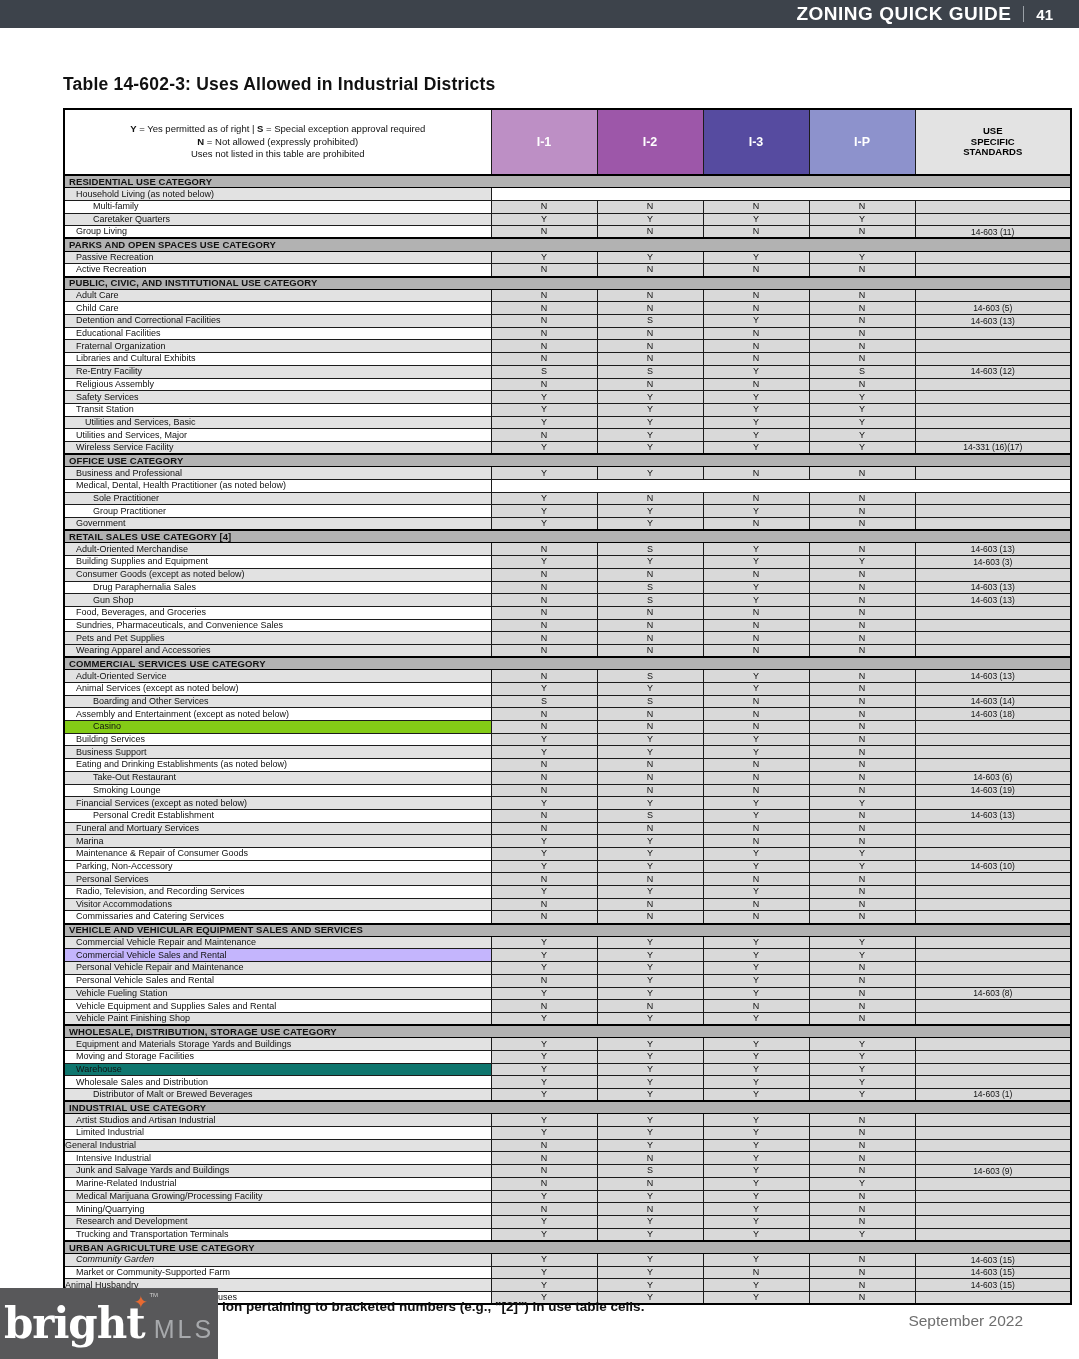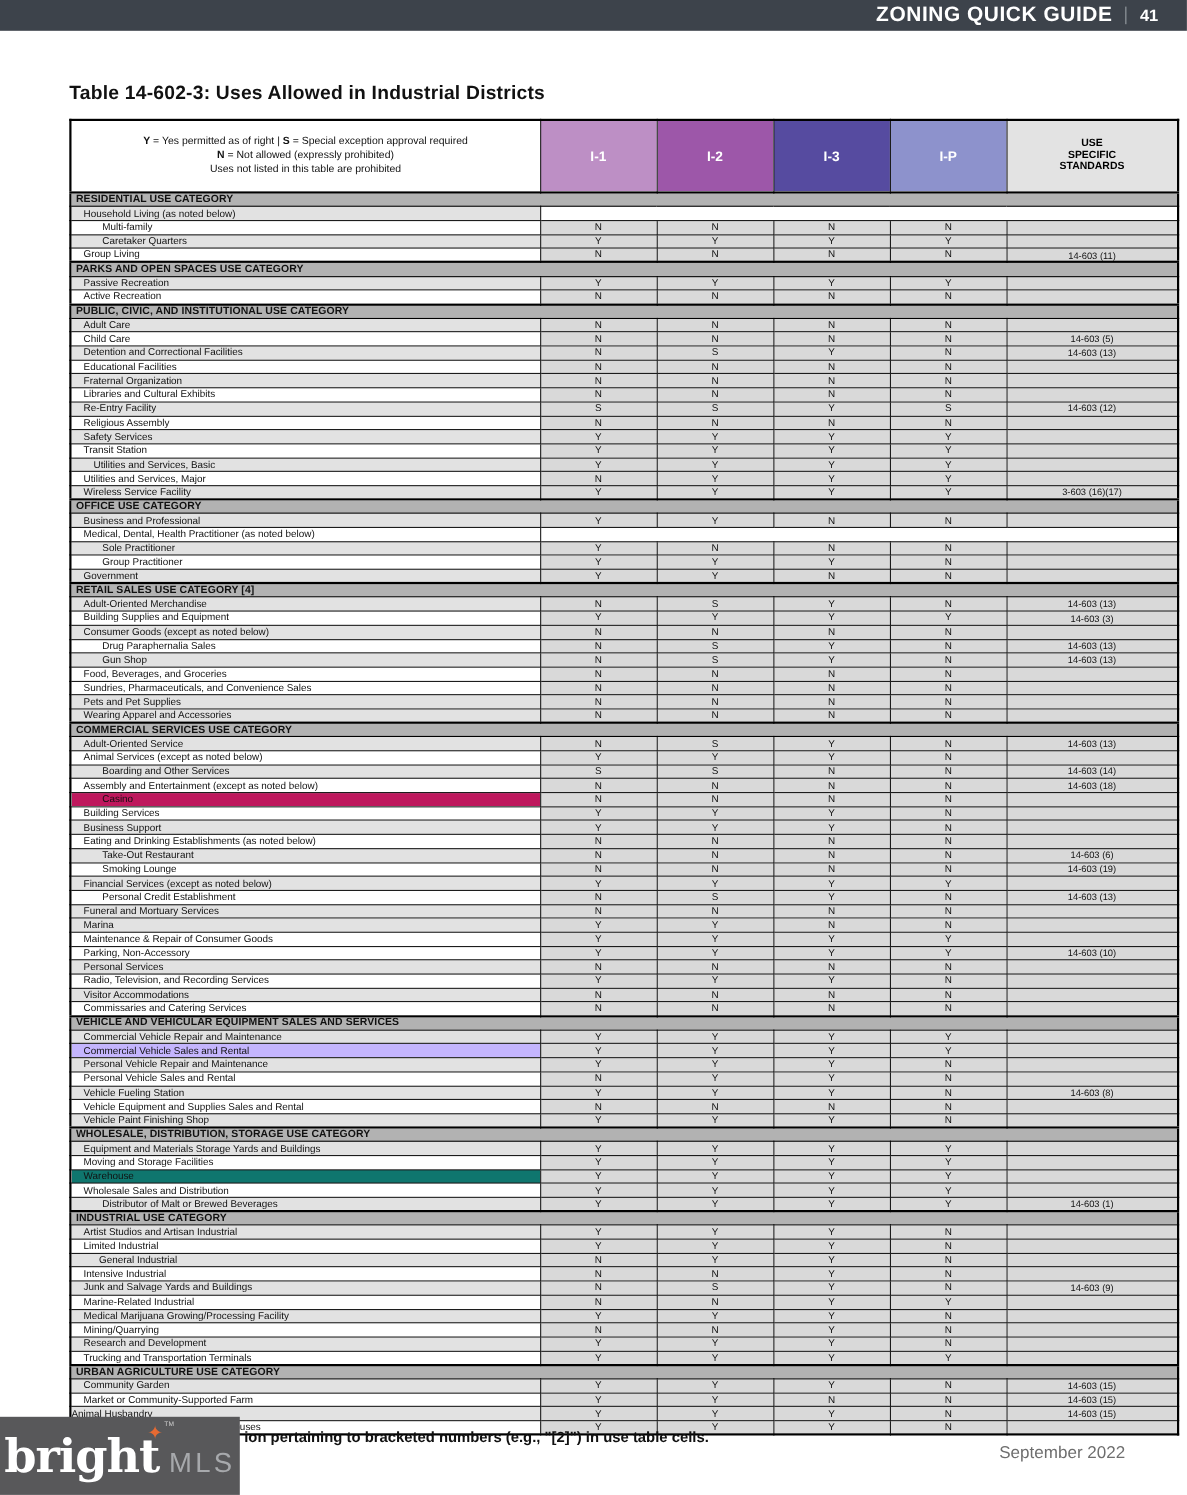--- a/index.html
+++ b/index.html
@@ -270,21 +270,21 @@
           <td class="val">Y</td>
           <td class="val">Y</td>
           <td class="std"></td>
         </tr>
         <tr>
           <td class="lbl" style="padding-left: 11px; background: rgb(226, 226, 226);">Wireless Service Facility</td>
           <td class="val">Y</td>
           <td class="val">Y</td>
           <td class="val">Y</td>
           <td class="val">Y</td>
-          <td class="std">3-603 (16)(17)</td>
+          <td class="std">14-331 (16)(17)</td>
         </tr>
         <tr>
           <td class="sec" colspan="6">OFFICE USE CATEGORY</td>
         </tr>
         <tr>
           <td class="lbl" style="padding-left: 11px; background: rgb(226, 226, 226);">Business and Professional</td>
           <td class="val">Y</td>
           <td class="val">Y</td>
           <td class="val">N</td>
           <td class="val">N</td>
@@ -422,21 +422,21 @@
         </tr>
         <tr>
           <td class="lbl" style="padding-left: 11px; background: rgb(255, 255, 255);">Assembly and Entertainment (except as noted below)</td>
           <td class="val">N</td>
           <td class="val">N</td>
           <td class="val">N</td>
           <td class="val">N</td>
           <td class="std">14-603 (18)</td>
         </tr>
         <tr>
-          <td class="lbl" style="padding-left: 28px; background: #be185d; margin-left: 32px;">Casino</td>
+          <td class="lbl" style="padding-left: 28px; background: #84cc16; margin-left: 32px;">Casino</td>
           <td class="val">N</td>
           <td class="val">N</td>
           <td class="val">N</td>
           <td class="val">N</td>
           <td class="std"></td>
         </tr>
         <tr>
           <td class="lbl" style="padding-left: 11px; background: rgb(255, 255, 255);">Building Services</td>
           <td class="val">Y</td>
           <td class="val">Y</td>
@@ -671,21 +671,21 @@
         </tr>
         <tr>
           <td class="lbl" style="padding-left: 11px; background: rgb(255, 255, 255);">Limited Industrial</td>
           <td class="val">Y</td>
           <td class="val">Y</td>
           <td class="val">Y</td>
           <td class="val">N</td>
           <td class="std"></td>
         </tr>
         <tr>
-          <td class="lbl" style="padding-left: 25px; background: rgb(226, 226, 226);">General Industrial</td>
+          <td class="lbl" style="padding-left: 0; background: rgb(226, 226, 226);">General Industrial</td>
           <td class="val">N</td>
           <td class="val">Y</td>
           <td class="val">Y</td>
           <td class="val">N</td>
           <td class="std"></td>
         </tr>
         <tr>
           <td class="lbl" style="padding-left: 11px; background: rgb(255, 255, 255);">Intensive Industrial</td>
           <td class="val">N</td>
           <td class="val">N</td>
@@ -738,21 +738,21 @@
           <td class="val">Y</td>
           <td class="val">Y</td>
           <td class="val">Y</td>
           <td class="val">Y</td>
           <td class="std"></td>
         </tr>
         <tr>
           <td class="sec" colspan="6">URBAN AGRICULTURE USE CATEGORY</td>
         </tr>
         <tr>
-          <td class="lbl" style="padding-left: 11px; background: rgb(226, 226, 226);">Community Garden</td>
+          <td class="lbl" style="padding-left: 11px; background: rgb(226, 226, 226); font-style: italic;">Community Garden</td>
           <td class="val">Y</td>
           <td class="val">Y</td>
           <td class="val">Y</td>
           <td class="val">N</td>
           <td class="std">14-603 (15)</td>
         </tr>
         <tr>
           <td class="lbl" style="padding-left: 11px; background: rgb(255, 255, 255);">Market or Community-Supported Farm</td>
           <td class="val">Y</td>
           <td class="val">Y</td>

